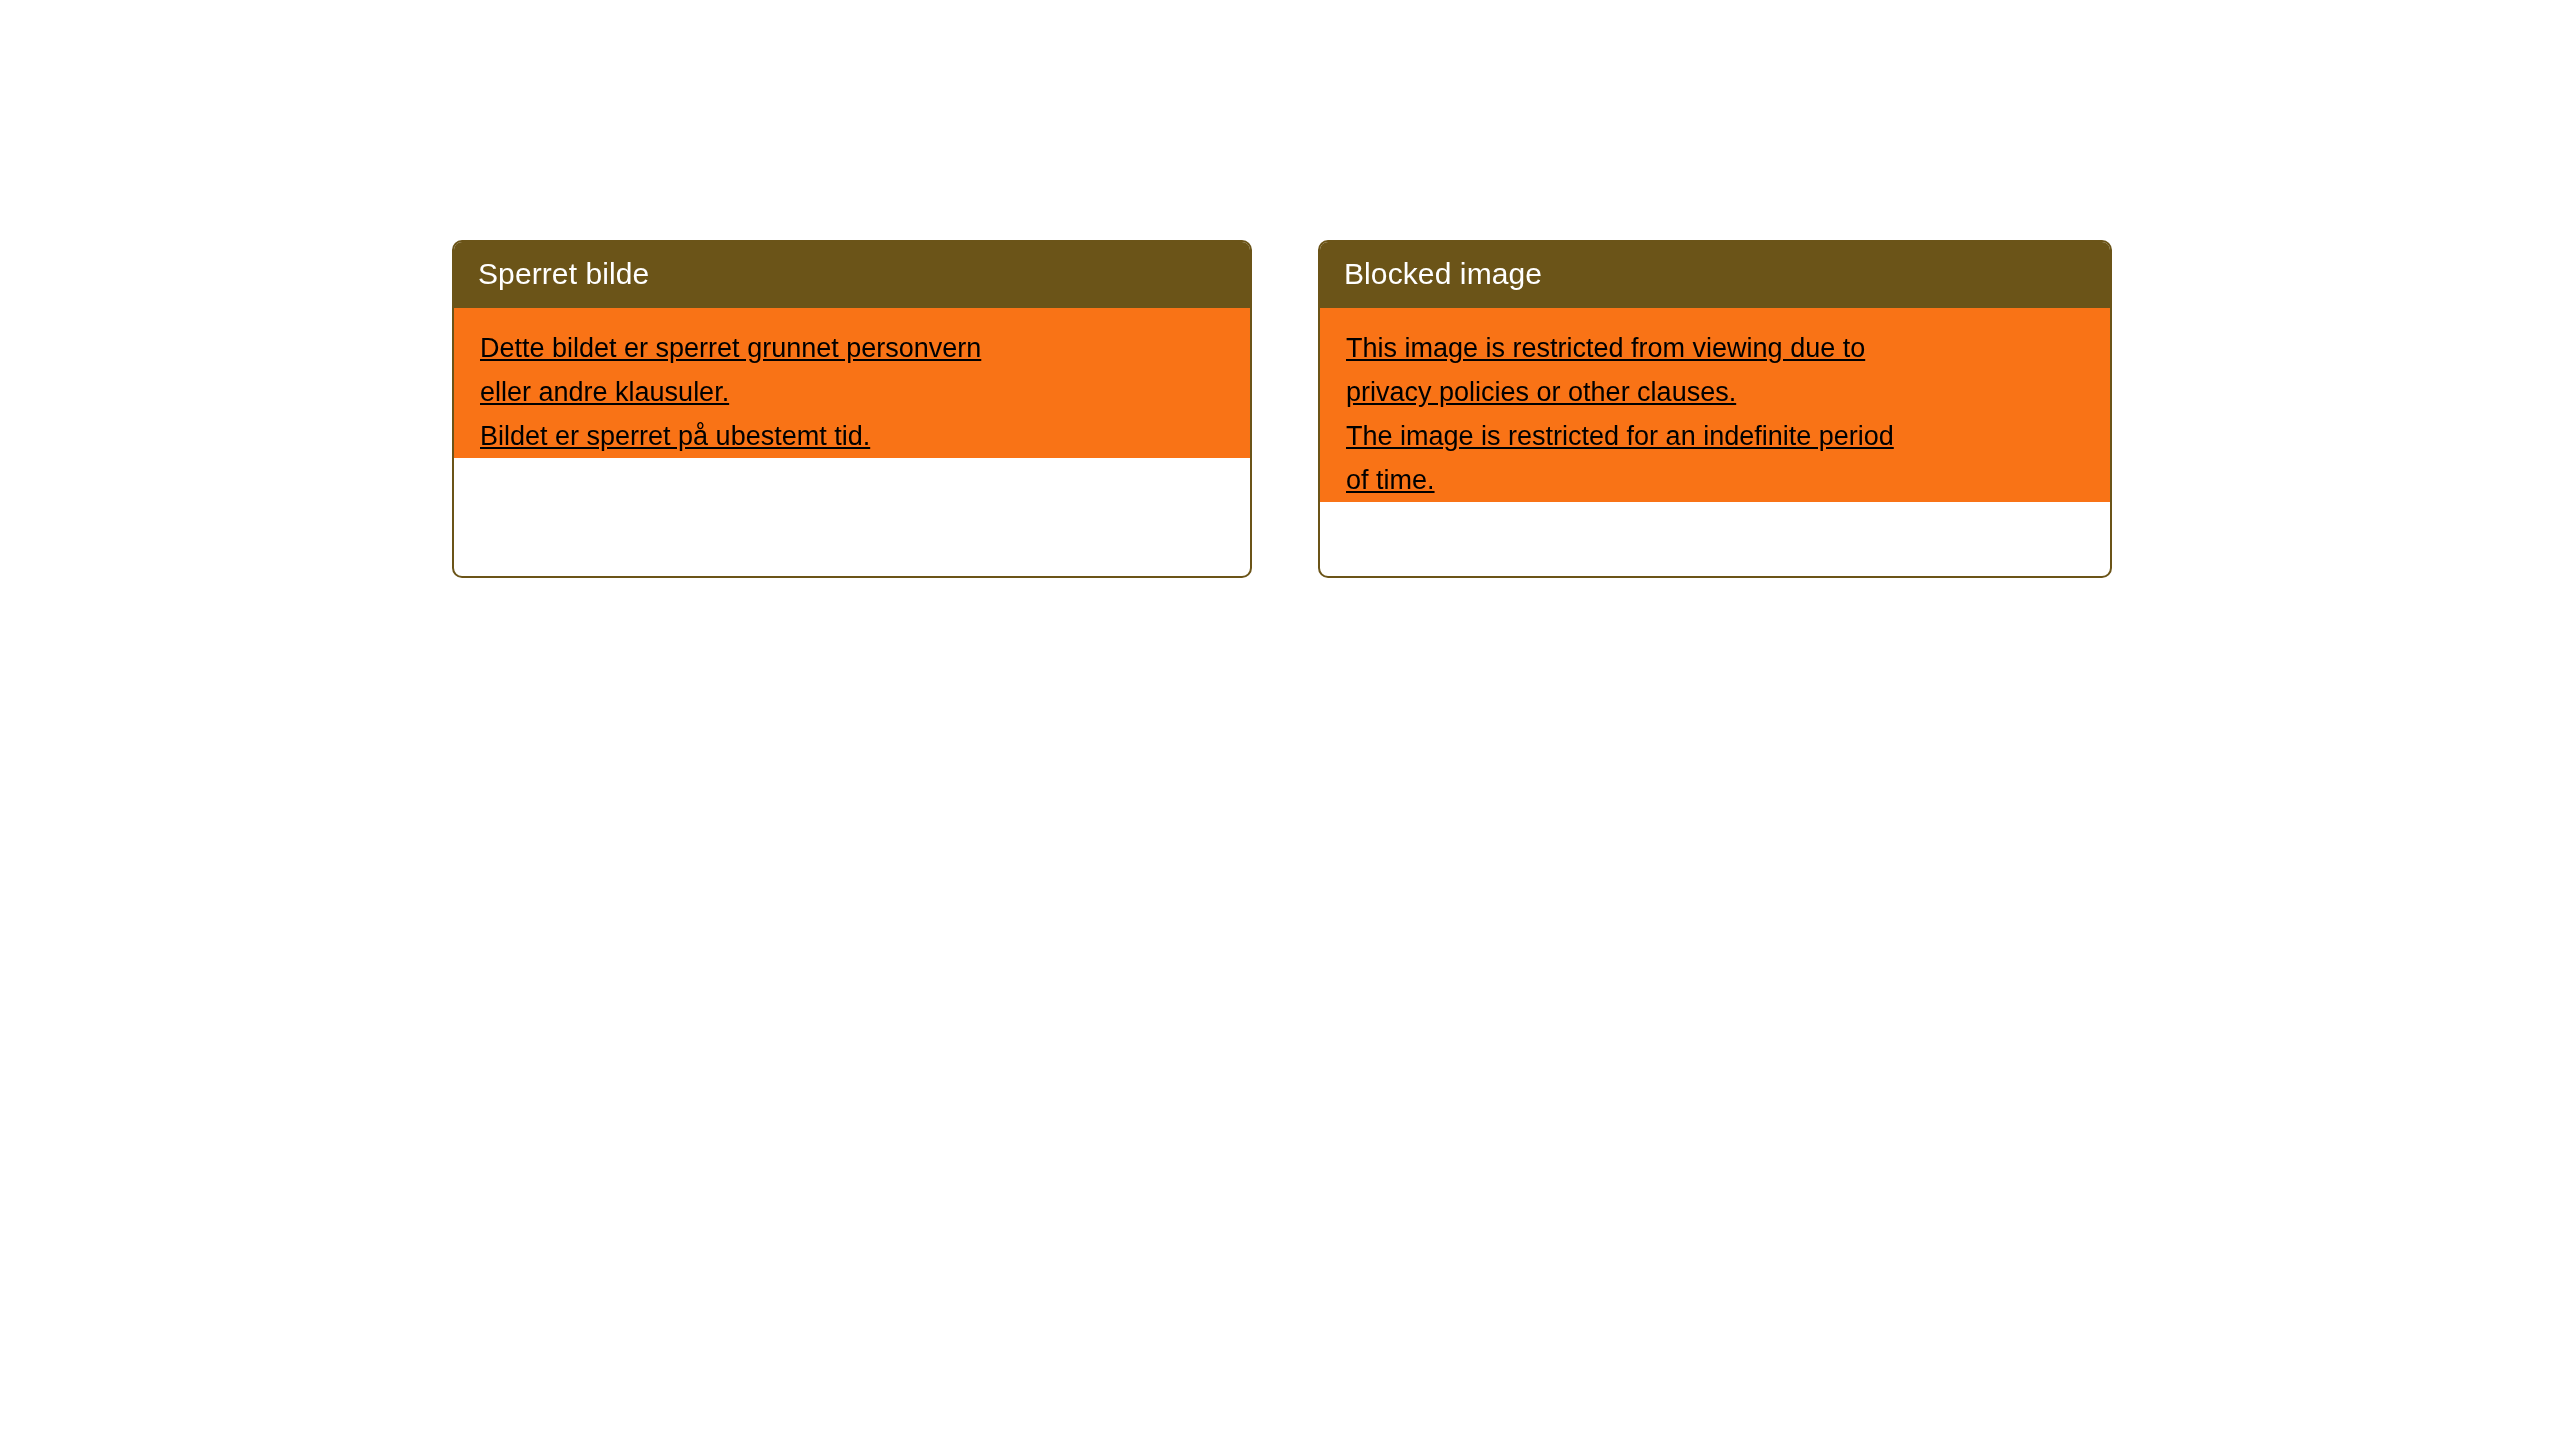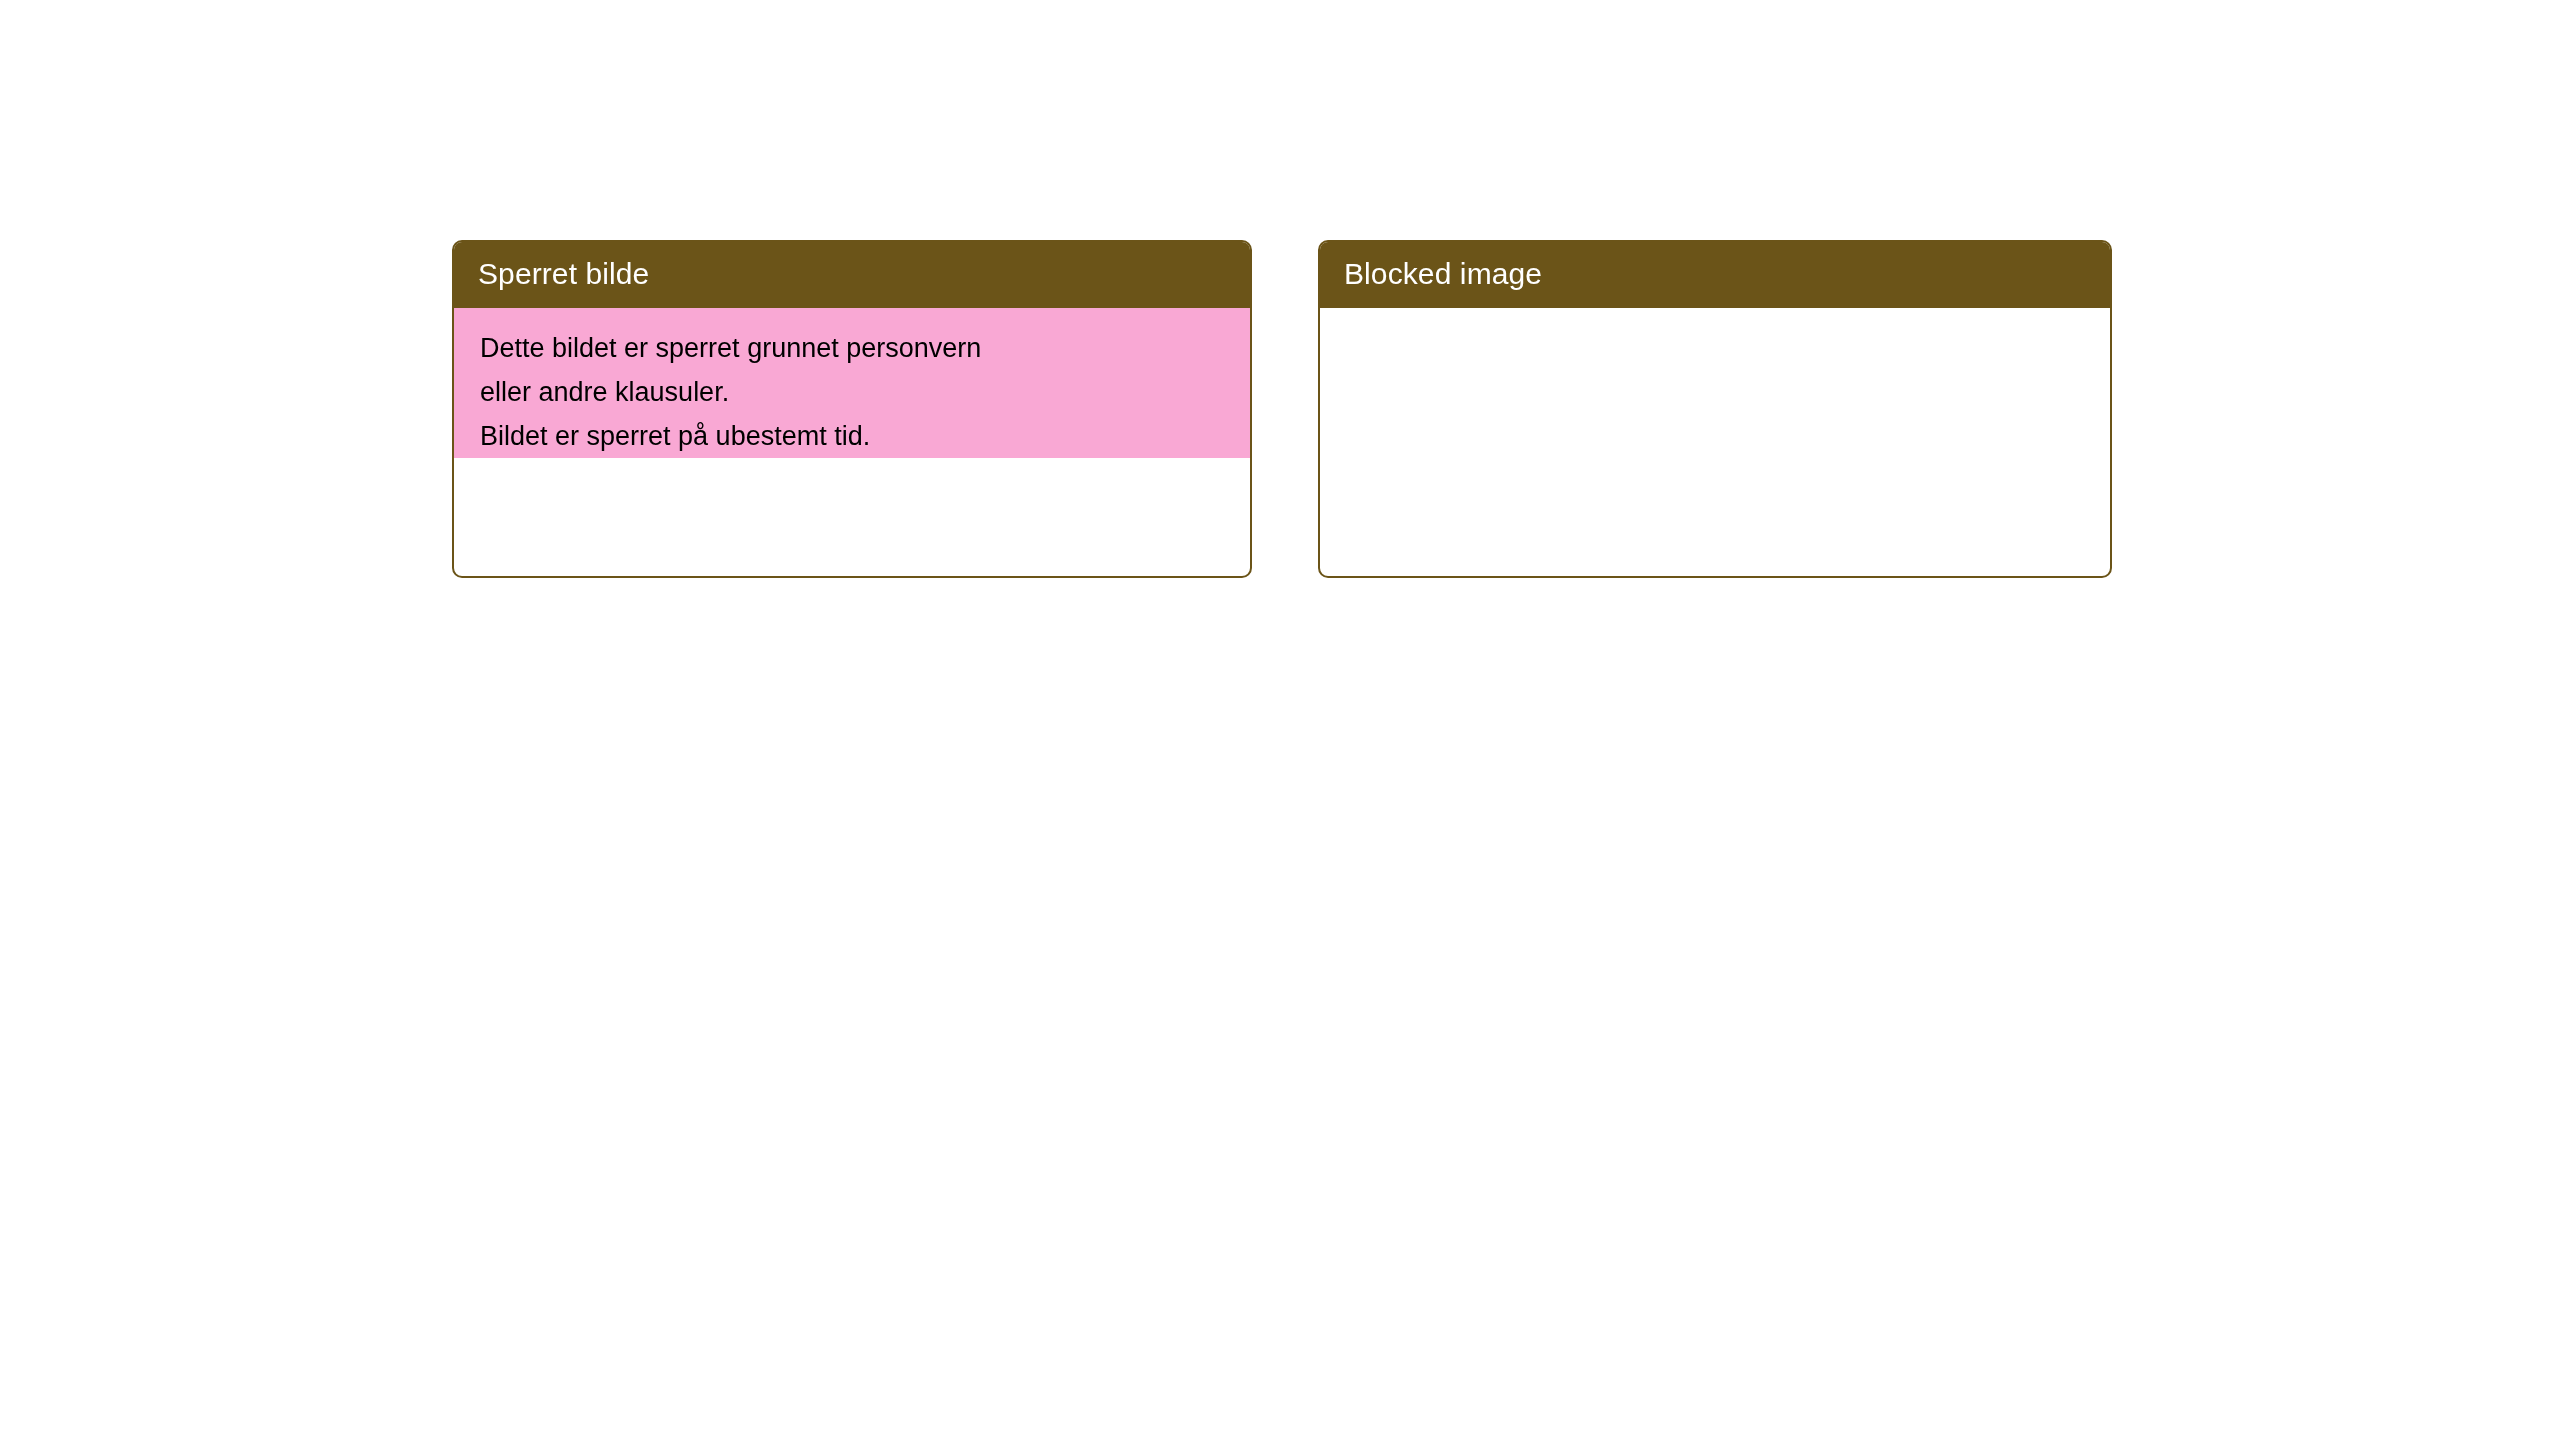--- a/index.html
+++ b/index.html
@@ -55,21 +55,22 @@
     font-size: 30px;
     font-weight: 400;
     line-height: 1;
     letter-spacing: 0.1px;
     white-space: nowrap;
   }
 
   .notice-body {
     box-sizing: border-box;
     padding: 18px 26px 0 26px;
-    background: #f9a8d4;
+    background: #f97316;
+    text-decoration: underline;
   }
 
   .notice-paragraph {
     color: #000000;
     font-size: 27px;
     font-weight: 400;
     line-height: 44px;
     margin: 0;
     white-space: pre-line;
   }
@@ -94,15 +95,21 @@
       <p class="notice-paragraph">Bildet er sperret på ubestemt tid.</p>
     </div>
   </section>
 
   <section class="notice-card" id="card-en">
 
     <header class="notice-header">
       <span class="notice-title">Blocked image</span>
     </header>
 
+    <div class="notice-body">
+      <p class="notice-paragraph">This image is restricted from viewing due to
+privacy policies or other clauses.</p>
+      <p class="notice-paragraph">The image is restricted for an indefinite period
+of time.</p>
+    </div>
   </section>
 
 </div>
 
 </body></html>

